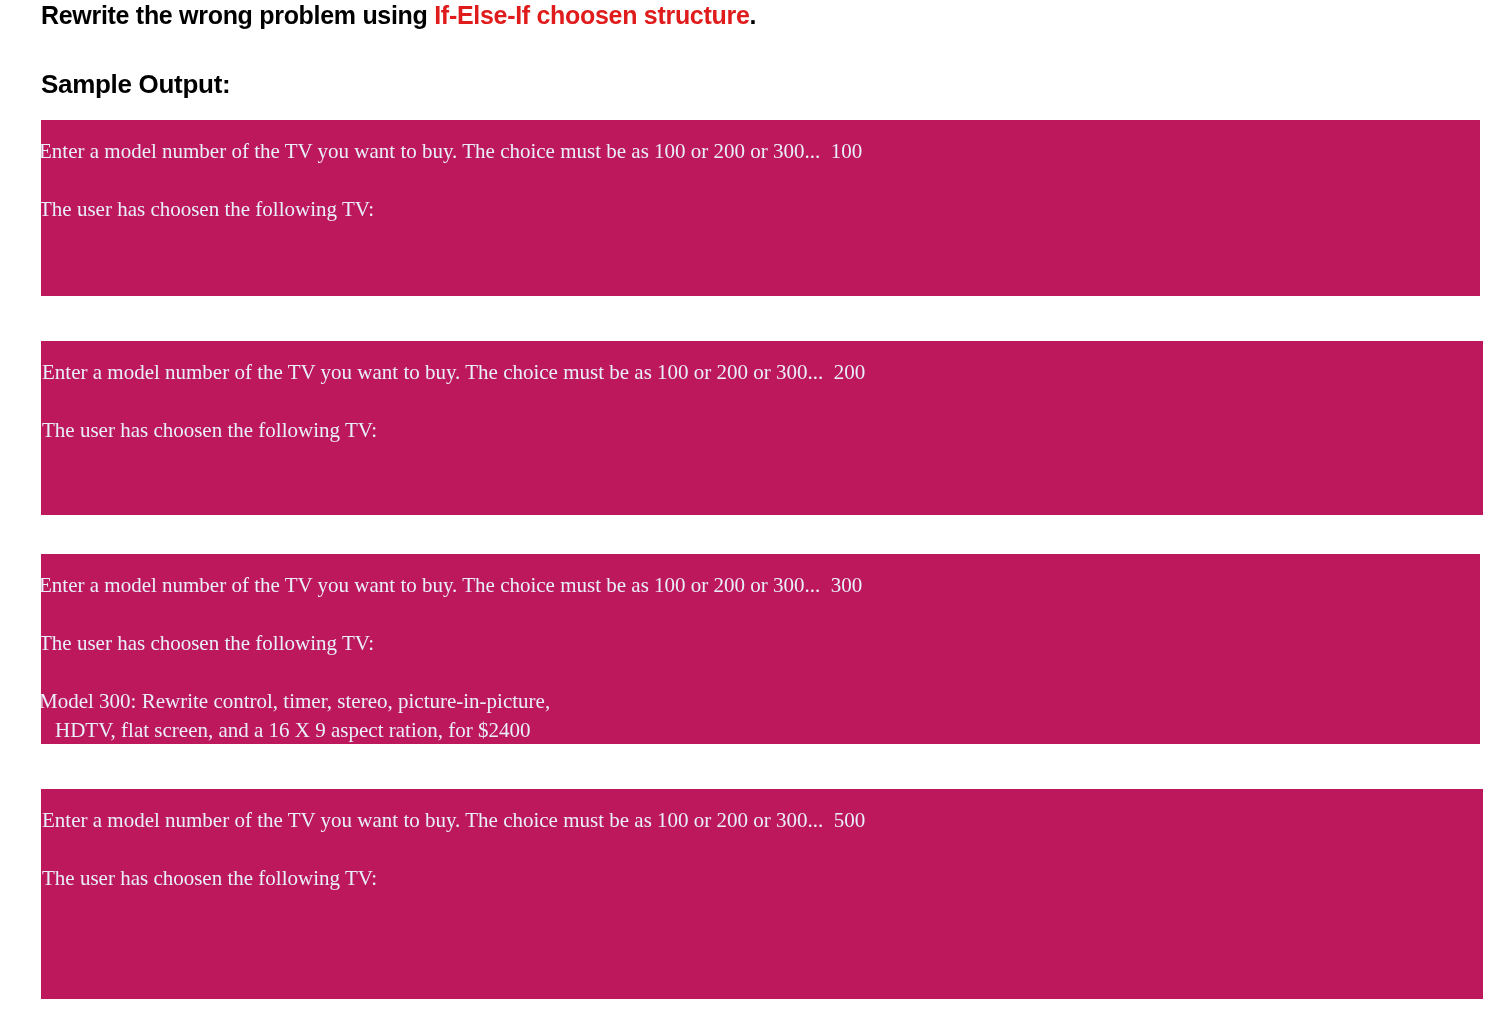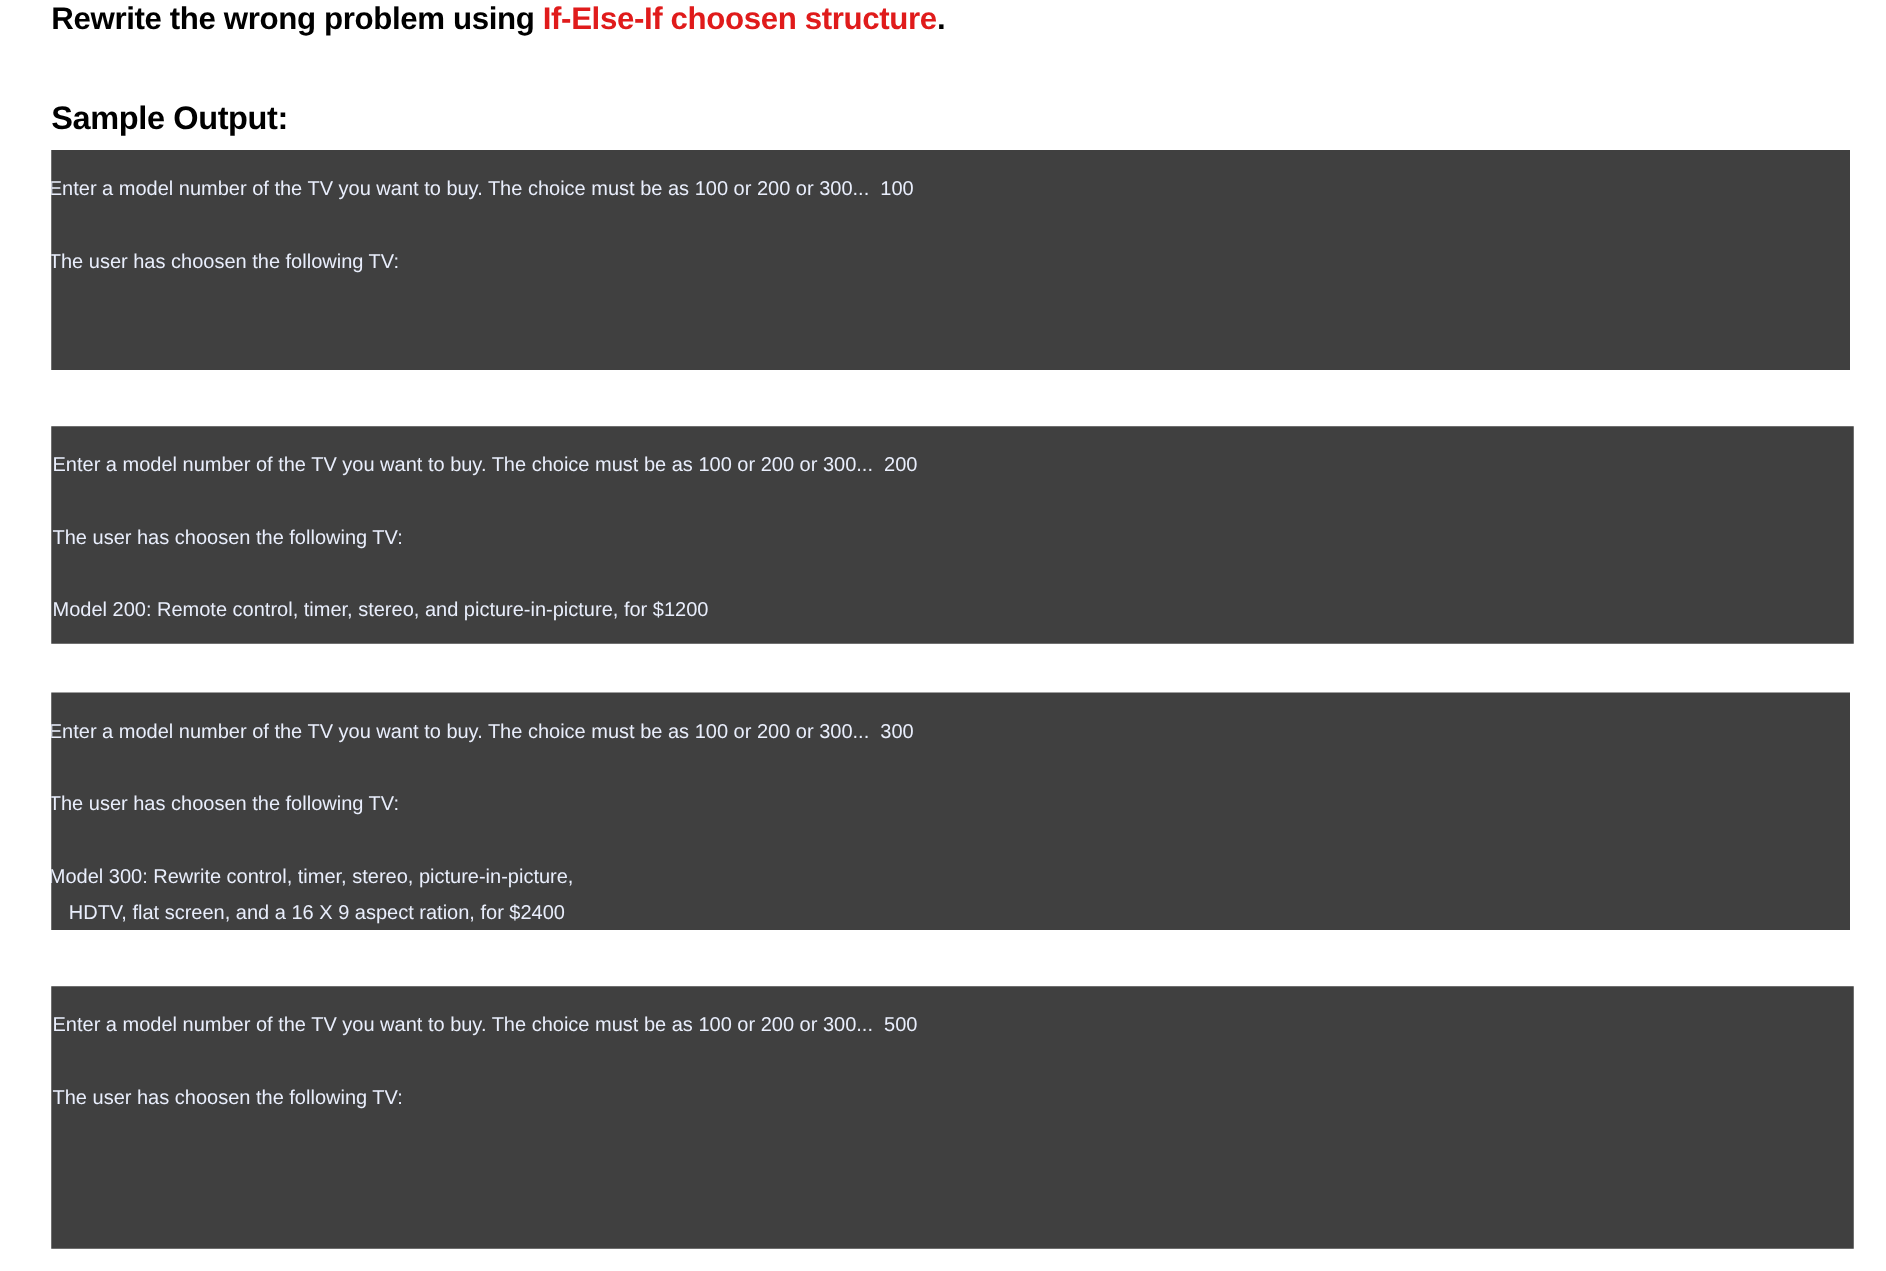--- a/index.html
+++ b/index.html
@@ -31,35 +31,35 @@
     font-weight: 700;
   }
   .intro-line .tail {
     color: #000000;
     font-weight: 700;
   }
 
   .section-heading {
     position: absolute;
     left: 41px;
-    top: 79px;
+    top: 69px;
     font-size: 26px;
     font-weight: 700;
     color: #000000;
     letter-spacing: -0.3px;
     white-space: nowrap;
   }
 
   
   .console-block {
     position: absolute;
-    background: #404040;
+    background: #be185d;
     color: #e9eefc;
-    font-family: Liberation Sans, sans-serif;
-    font-size: 16px;
+    font-family: Liberation Serif, serif;
+    font-size: 21px;
     line-height: 19.5px;
     overflow: hidden;
     box-sizing: border-box;
   }
   .console-line {
     white-space: pre;
     height: 29px;
     display: block;
   }
   .console-line.blank { height: 29px; }
@@ -98,21 +98,20 @@
     <span class="console-line">Enter a model number of the TV you want to buy. The choice must be as 100 or 200 or 300...  100</span>
     <span class="console-line blank"></span>
     <span class="console-line">The user has choosen the following TV:</span>
     <span class="console-line blank"></span>
   </div>
 <div class="console-block" id="console-block-1">
     <span class="console-line">Enter a model number of the TV you want to buy. The choice must be as 100 or 200 or 300...  200</span>
     <span class="console-line blank"></span>
     <span class="console-line">The user has choosen the following TV:</span>
     <span class="console-line blank"></span>
-    <span class="console-line">Model 200: Remote control, timer, stereo, and picture-in-picture, for $1200</span>
   </div>
 <div class="console-block" id="console-block-2">
     <span class="console-line">Enter a model number of the TV you want to buy. The choice must be as 100 or 200 or 300...  300</span>
     <span class="console-line blank"></span>
     <span class="console-line">The user has choosen the following TV:</span>
     <span class="console-line blank"></span>
     <span class="console-line">Model 300: Rewrite control, timer, stereo, picture-in-picture,</span>
     <span class="console-line tight">HDTV, flat screen, and a 16 X 9 aspect ration, for $2400</span>
   </div>
 <div class="console-block" id="console-block-3">

